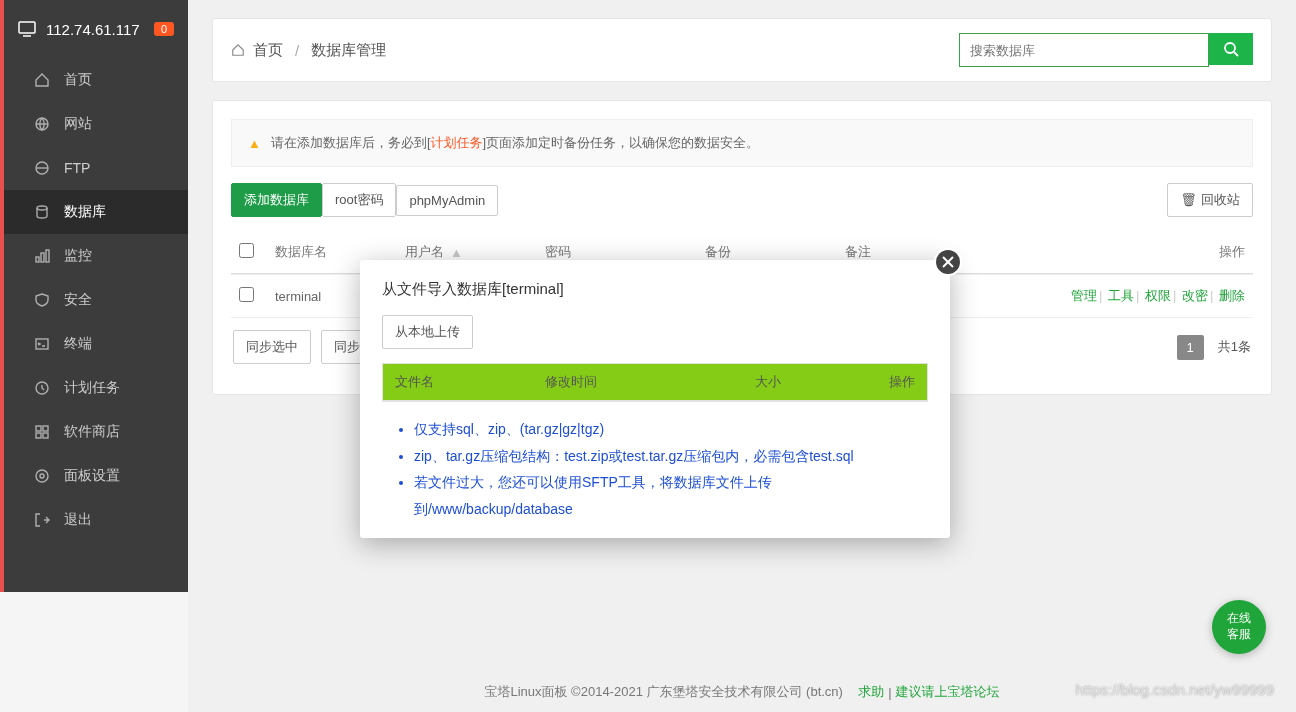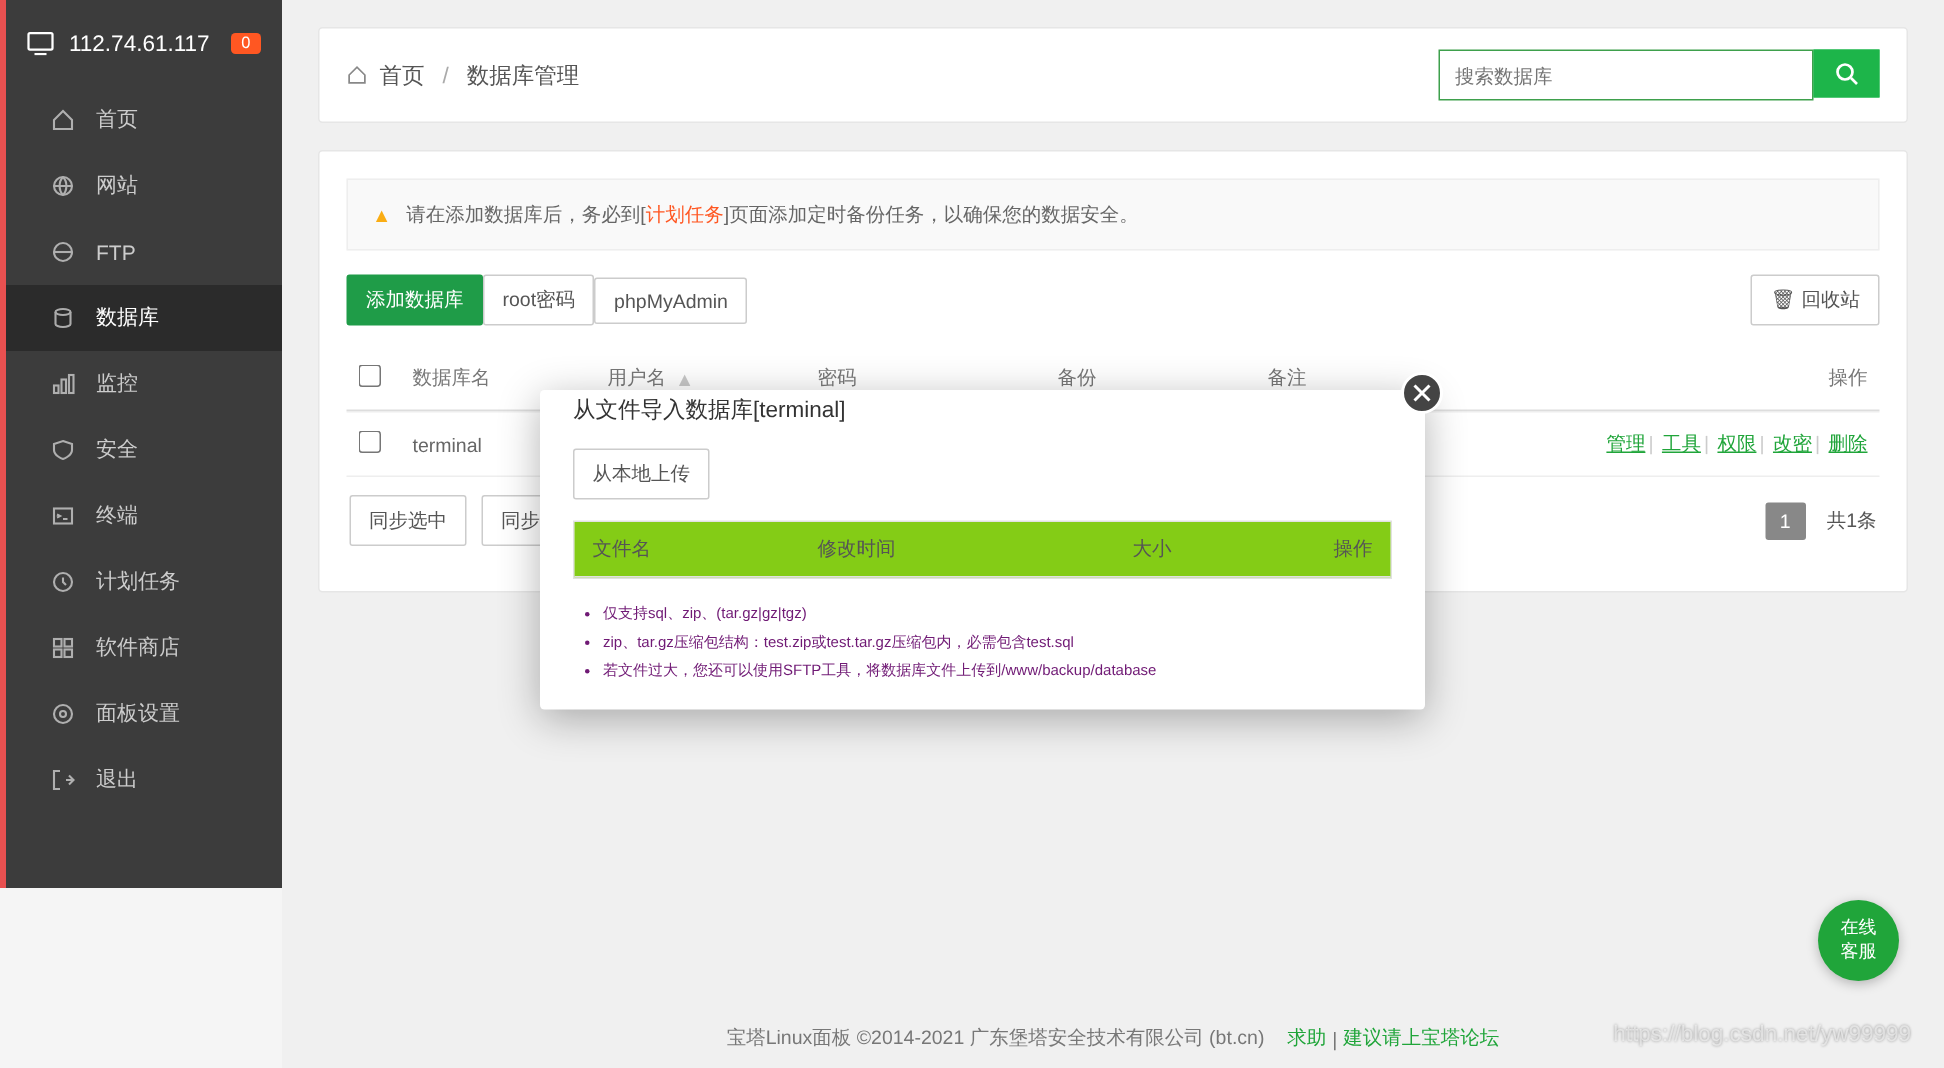--- a/index.html
+++ b/index.html
@@ -39,55 +39,55 @@
 .brow { display: flex; align-items: center; padding: 12px 8px; border-top: 1px solid #eee; }
 .brow.head { color: #777; font-weight: 500; border-top: none; border-bottom: 1px solid #ddd; padding-top: 14px; padding-bottom: 12px; }
 .brow .c-chk { width: 36px; }
 .brow .c-chk input { width: 15px; height: 15px; }
 .brow .c-name { width: 130px; }
 .brow .c-user { width: 140px; display: flex; align-items: center; gap: 6px; }
 .brow .c-pass { width: 160px; }
 .brow .c-backup { width: 140px; }
 .brow .c-note { flex: 1; }
 .brow .c-op { width: 230px; text-align: right; }
-.brow .c-op .oplink { color: #20a53a; cursor: pointer; text-decoration: underline; }
+.brow .c-op .oplink { color: #20a53a; cursor: pointer; }
 .brow .c-op .deli { color: #ccc; margin: 0 2px; }
 .sort-arrow { opacity: 0.4; }
 
 .bottom-row { display: flex; align-items: center; padding: 12px 2px; border-top: 1px solid #eee; }
 .bottom-row .pager { margin-left: auto; display: flex; align-items: center; gap: 14px; font-size: 13px; color: #555; }
 .bottom-row .pgnum { background: #888; color: #fff; padding: 5px 10px; border-radius: 2px; }
 
 
 .footer { position: absolute; left: 188px; right: 0; bottom: 0; height: 40px; display: flex; align-items: center; justify-content: center; font-size: 13px; color: #777; gap: 4px; }
 .footer .flink { color: #20a53a; }
 
 
 .watermark { position: absolute; right: 22px; bottom: 14px; color: rgba(255,255,255,0.55); font-size: 15px; text-shadow: 0 0 2px rgba(0,0,0,0.4); }
 
 
 .float-help { position: absolute; right: 30px; bottom: 58px; width: 54px; height: 54px; border-radius: 50%; background: #20a53a; color: #fff; display: flex; align-items: center; justify-content: center; text-align: center; font-size: 12px; line-height: 1.3; cursor: pointer; box-shadow: 0 2px 8px rgba(0,0,0,0.25); }
 
 
 .overlay { position: absolute; inset: 0; background: rgba(0,0,0,0.00); }
-.modal { position: absolute; left: 360px; top: 260px; width: 590px; background: #fff; border-radius: 3px; box-shadow: 0 6px 28px rgba(0,0,0,0.3); padding: 4px 22px 16px 22px; }
+.modal { position: absolute; left: 360px; top: 260px; width: 590px; background: #fff; border-radius: 3px; box-shadow: 0 6px 28px rgba(0,0,0,0.3); padding: 20px 22px 16px 22px; }
 .modal-title { font-size: 15px; color: #333; margin-bottom: 16px; }
 .modal-close { position: absolute; right: -12px; top: -12px; width: 28px; height: 28px; border-radius: 50%; background: #444; color: #fff; display: flex; align-items: center; justify-content: center; cursor: pointer; font-size: 16px; border: 2px solid #fff; }
 .modal .btn-plain { margin-bottom: 14px; }
 .mtable { border: 1px solid #e1e1e1; }
 .mtable .mhd, .mtable .mrow { display: flex; padding: 9px 12px; font-size: 13px; color: #555; }
 .mtable .mhd { background: #84cc16; border-bottom: 1px solid #e1e1e1; justify-content: space-between; }
 .mtable .mc-name { width: 150px; }
 .mtable .mc-time { width: 210px; }
 .mtable .mc-size { flex: 1; }
 .mtable .mc-op { width: 100px; text-align: right; }
 .mtable .mc-op .oplink { color: #20a53a; cursor: pointer; }
 .mtable .mc-op .deli { color: #bbb; margin: 0 3px; }
 .modal-tips { margin-top: 14px; padding-left: 20px; }
-.modal-tips li { list-style: disc; font-size: 10px; color: #701a75; line-height: 1.9; }
+.modal-tips li { list-style: disc; font-size: 14px; color: #1d4ed8; line-height: 1.9; margin-left: 12px; }
 
 svg { display: block; }
 </style>
 </head>
 <body>
 
 <div class="sidebar">
   <div class="sidebar-top">
     <span class="ico">
       <svg width="18" height="16" viewBox="0 0 18 16">

